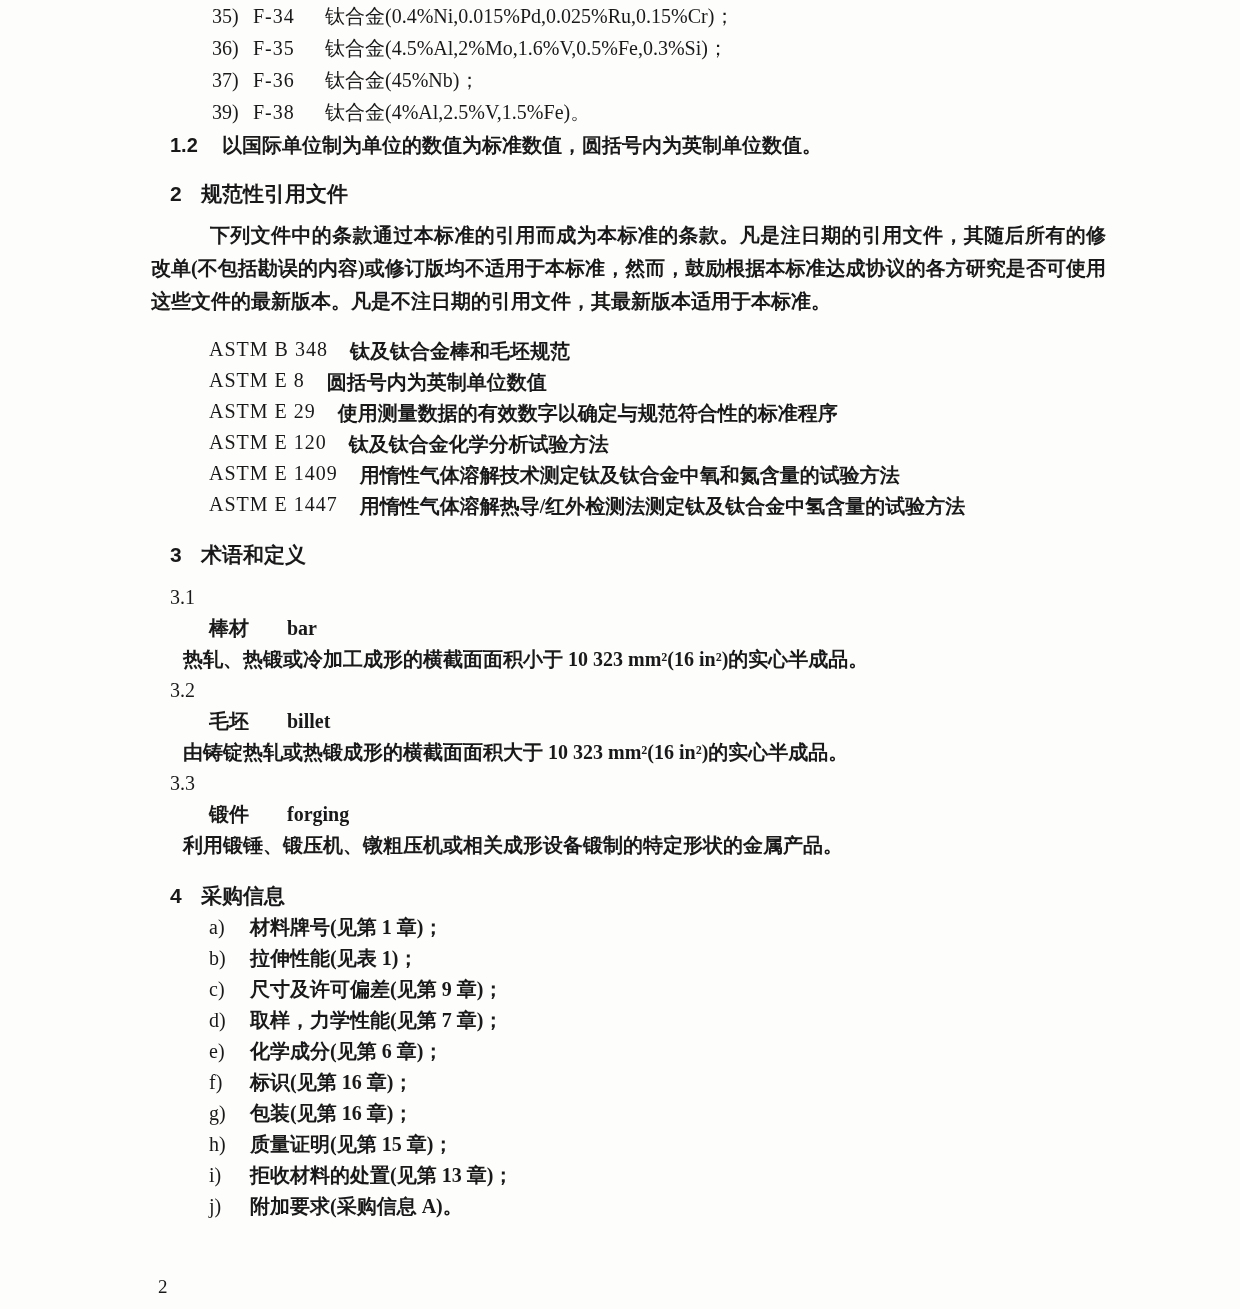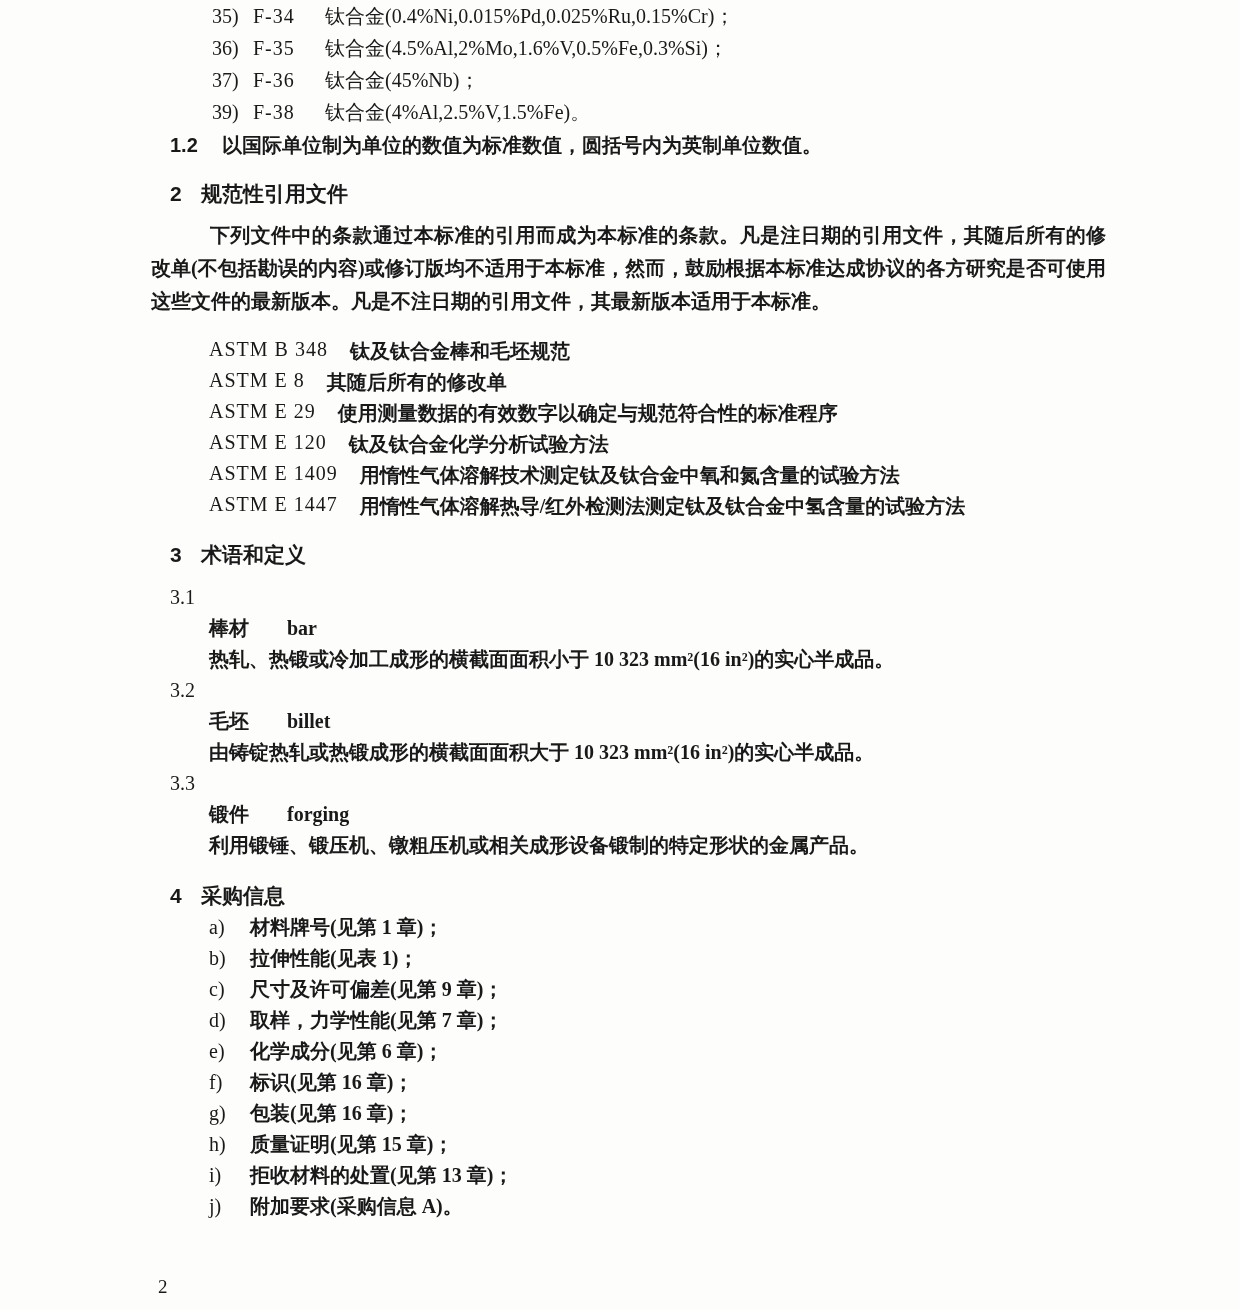--- a/index.html
+++ b/index.html
@@ -61,21 +61,21 @@
   .refs { margin-left: 66px; margin-top: 2px; }
   .ref-item { display: flex; height: 31px; }
   .ref-item .desig { margin-right: 22px; letter-spacing: 1px; white-space: nowrap; }
   .ref-item .rtitle { font-weight: 600; }
   
   .terms { margin-top: 12px; }
   .clause-num { margin-left: 27px; height: 31px; display: flex; align-items: center; }
   .term-row { margin-left: 66px; height: 31px; display: flex; align-items: center; gap: 16px; }
   .term-row .term-zh { margin-right: 22px; }
   .term-row .term-en { font-weight: bold; }
-  .def-row { margin-left: 66px; height: 31px; display: flex; align-items: center; font-weight: 600; }
+  .def-row { margin-left: 40px; height: 31px; display: flex; align-items: center; font-weight: 600; }
   
   .intro { margin-left: 66px; margin-top: 13px; height: 31px; display: flex; align-items: center; font-weight: 600; }
   .plist { margin-left: 66px; margin-top: 1px; }
   .p-item { display: flex; align-items: center; height: 31px; }
   .p-item .letter { width: 41px; flex: 0 0 41px; }
   .p-item .ptext { font-weight: 600; }
   
   .page-num {
     position: absolute;
     left: 158px;
@@ -124,21 +124,21 @@
 
     <p class="para">下列文件中的条款通过本标准的引用而成为本标准的条款。凡是注日期的引用文件，其随后所有的修改单(不包括勘误的内容)或修订版均不适用于本标准，然而，鼓励根据本标准达成协议的各方研究是否可使用这些文件的最新版本。凡是不注日期的引用文件，其最新版本适用于本标准。</p>
 
     <div class="refs">
       <div class="ref-item">
         <span class="desig">ASTM B 348</span>
         <span class="rtitle">钛及钛合金棒和毛坯规范</span>
       </div>
       <div class="ref-item">
         <span class="desig">ASTM E 8</span>
-        <span class="rtitle">其随后所有的修改单</span>
+        <span class="rtitle">圆括号内为英制单位数值</span>
       </div>
       <div class="ref-item">
         <span class="desig">ASTM E 29</span>
         <span class="rtitle">使用测量数据的有效数字以确定与规范符合性的标准程序</span>
       </div>
       <div class="ref-item">
         <span class="desig">ASTM E 120</span>
         <span class="rtitle">钛及钛合金化学分析试验方法</span>
       </div>
       <div class="ref-item">

